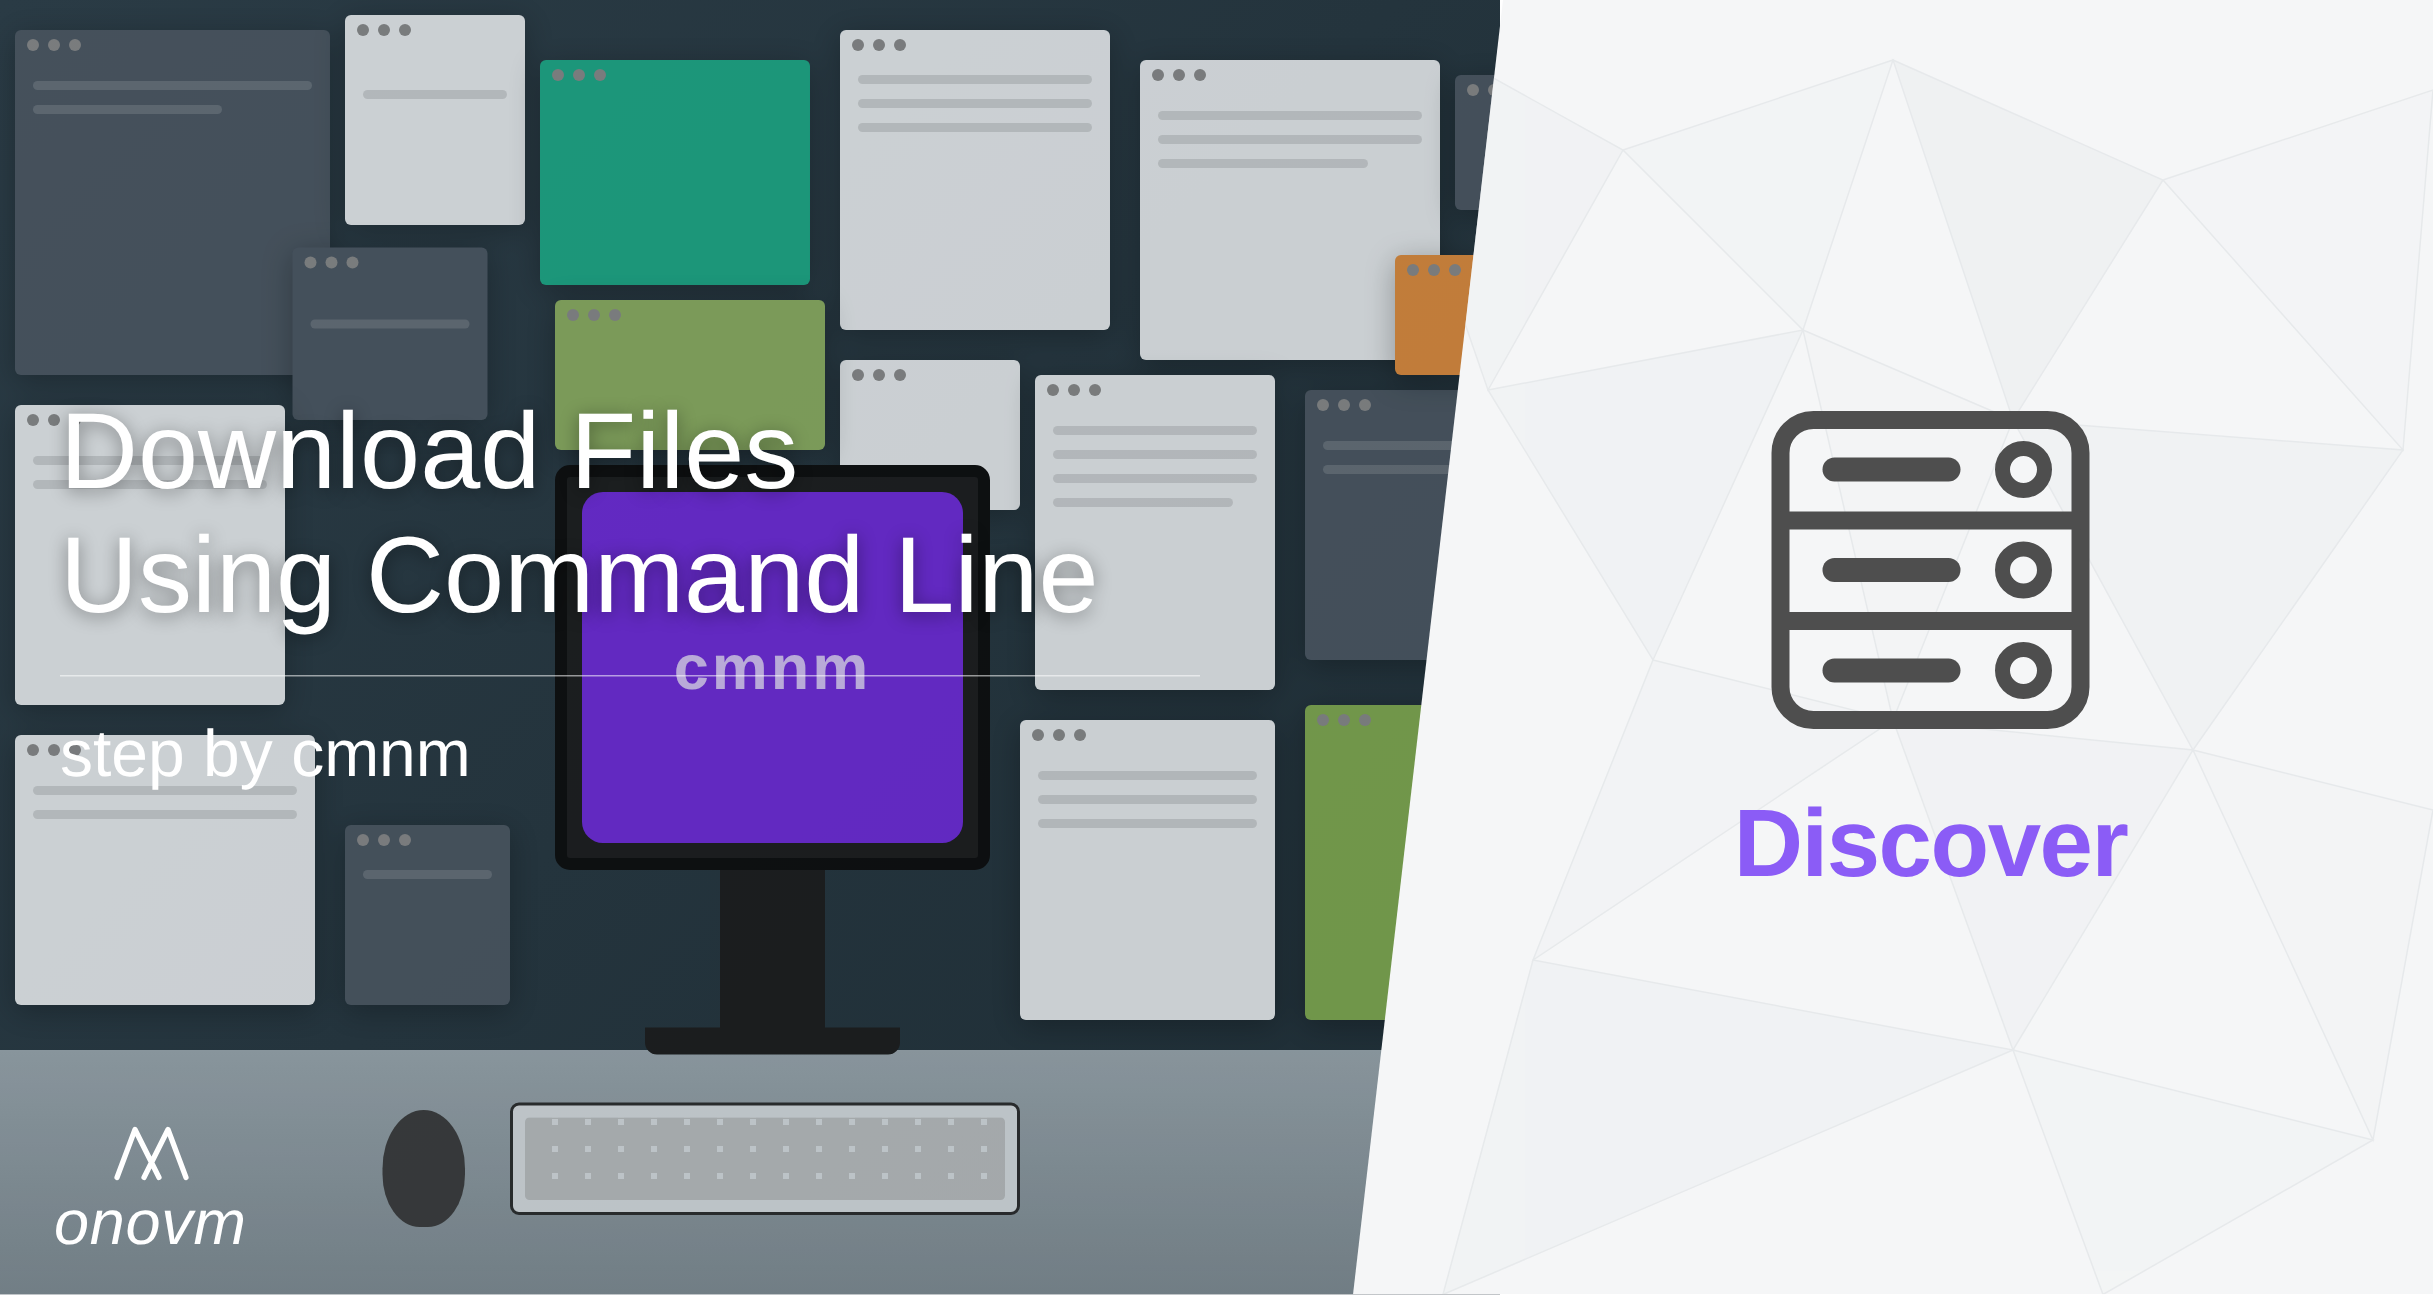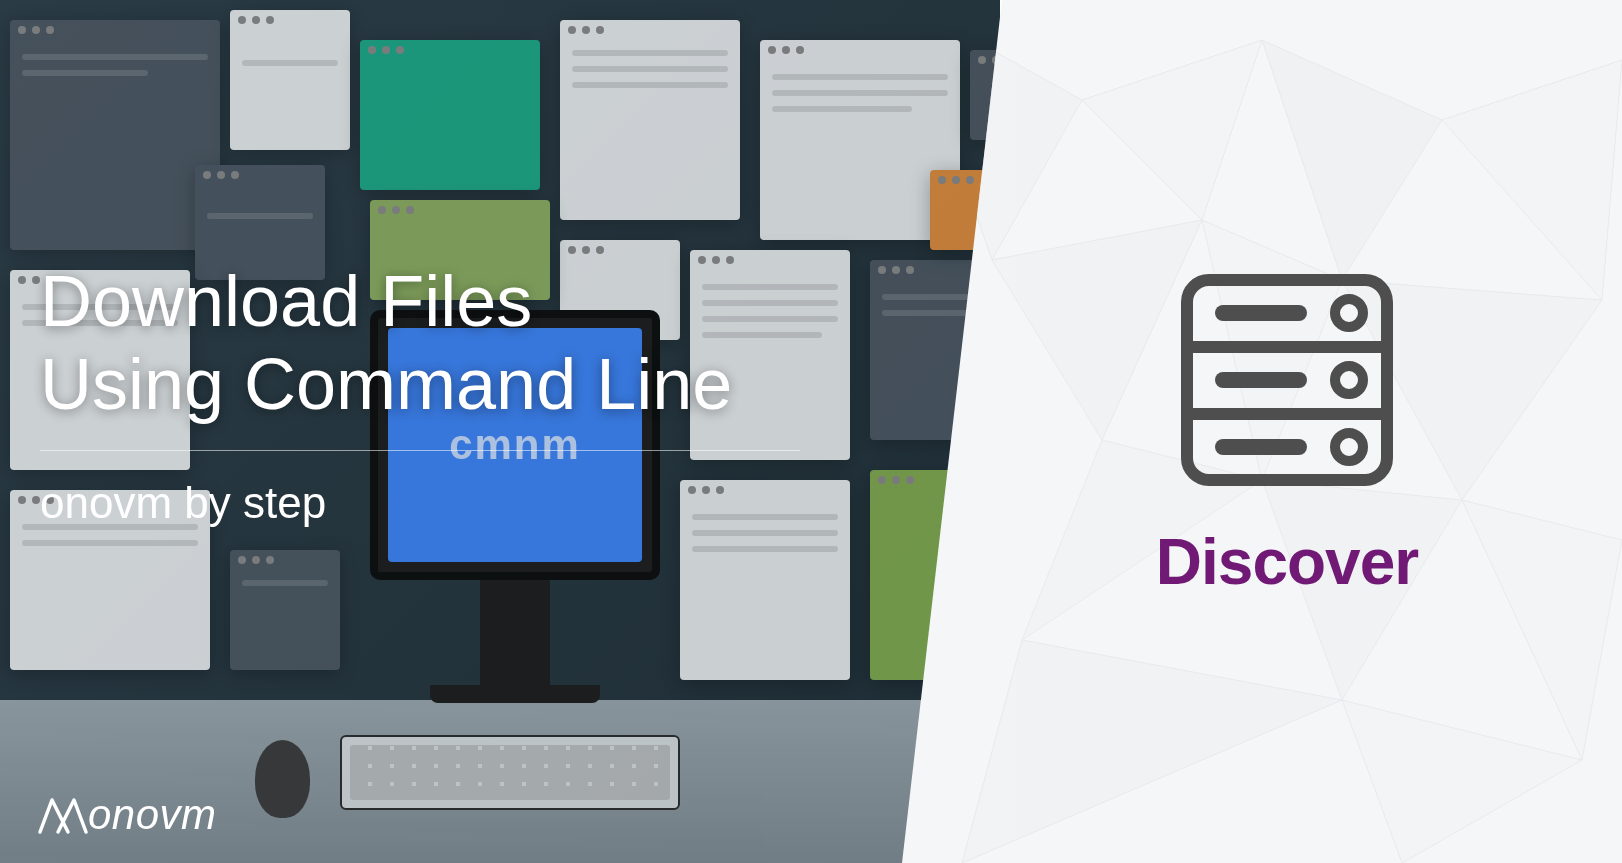--- a/index.html
+++ b/index.html
@@ -63,22 +63,22 @@
   width: 290px;
   height: 270px;
   background: #1a1a1a;
   border-radius: 10px;
   border: 8px solid #0a0a0a;
   z-index: 5;
 }
 .monitor-screen {
   position: absolute;
   inset: 10px;
-  background: #3b82f6;
-  border-radius: 4px;
+  background: #6d28d9;
+  border-radius: 14px;
   display: flex;
   align-items: center;
   justify-content: center;
 }
 .monitor-text {
   color: rgba(255,255,255,0.7);
   font-size: 42px;
   font-weight: 700;
   letter-spacing: 2px;
 }
@@ -176,20 +176,21 @@
   font-size: 44px;
   font-weight: 400;
 }
 .logo {
   position: absolute;
   bottom: 24px;
   left: 36px;
   z-index: 15;
   display: flex;
   align-items: center;
+  flex-direction: column;
 }
 .logo-mark {
   width: 54px;
   height: 46px;
   margin-right: -2px;
 }
 .logo-text {
   color: #fff;
   font-size: 42px;
   font-style: italic;
@@ -222,21 +223,21 @@
   align-items: center;
   justify-content: center;
   padding-left: 50px;
 }
 .server-icon {
   width: 240px;
   height: 230px;
   margin-bottom: 30px;
 }
 .discover {
-  color: #701a75;
+  color: #8b5cf6;
   font-size: 64px;
   font-weight: 700;
   letter-spacing: -1px;
 }
 </style>
 </head>
 <body>
 
 <div class="banner">
 
@@ -308,21 +309,21 @@
       <div class="monitor-stand"></div>
       <div class="monitor-base"></div>
       <div class="keyboard"></div>
       <div class="mouse"></div>
     </div>
 
     <div class="text-overlay">
       <div class="main-title" style="white-space:pre-line;">Download Files
 Using Command Line</div>
       <div class="divider"></div>
-      <div class="subtitle">onovm by step</div>
+      <div class="subtitle">step by cmnm</div>
     </div>
 
     <div class="logo">
       <svg class="logo-mark" viewBox="0 0 54 46">
         <path d="M4 40 L16 8 L27 30 L38 8 L50 40 M22 40 L27 30 L32 40" stroke="#fff" stroke-width="3.5" fill="none" stroke-linecap="round" stroke-linejoin="round"></path>
       </svg>
       <span class="logo-text">onovm</span>
     </div>
   </div>
 

